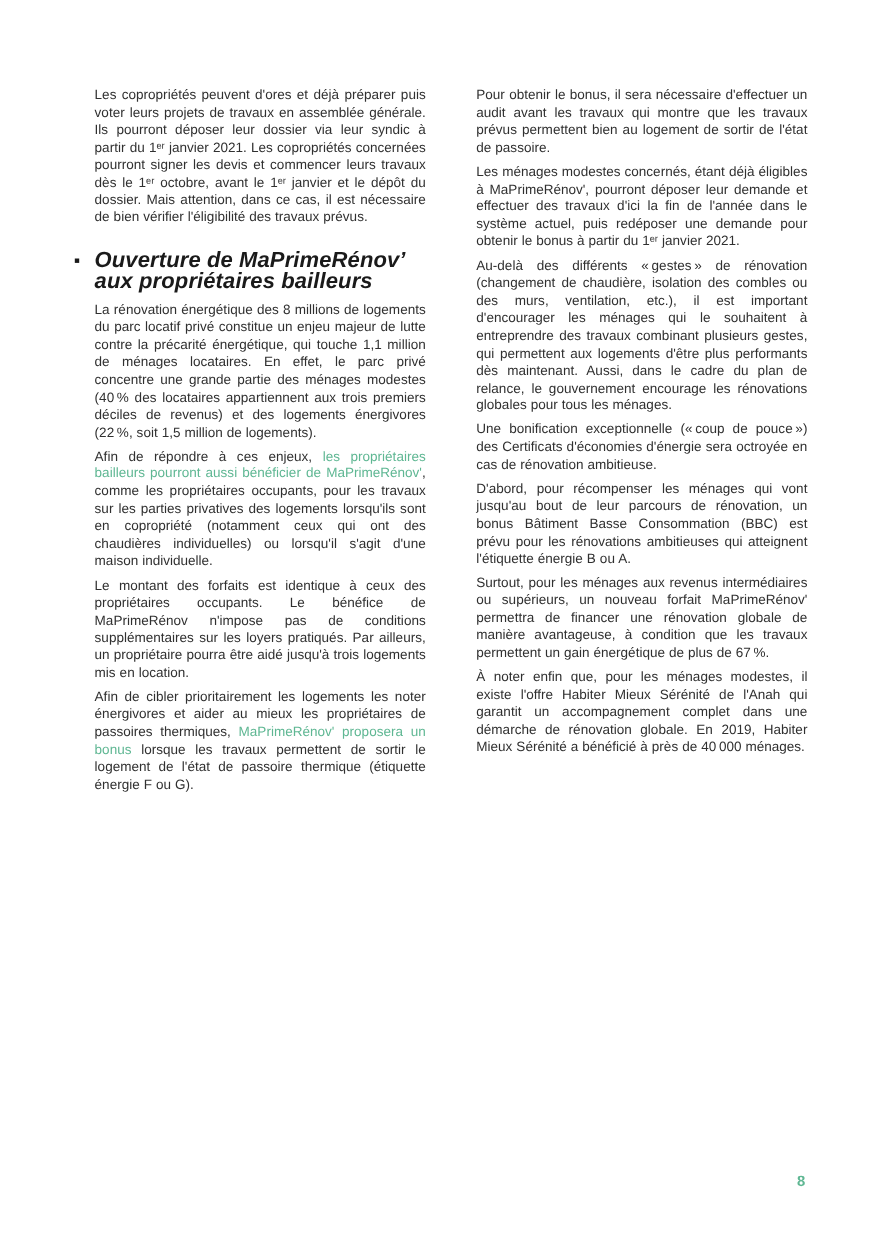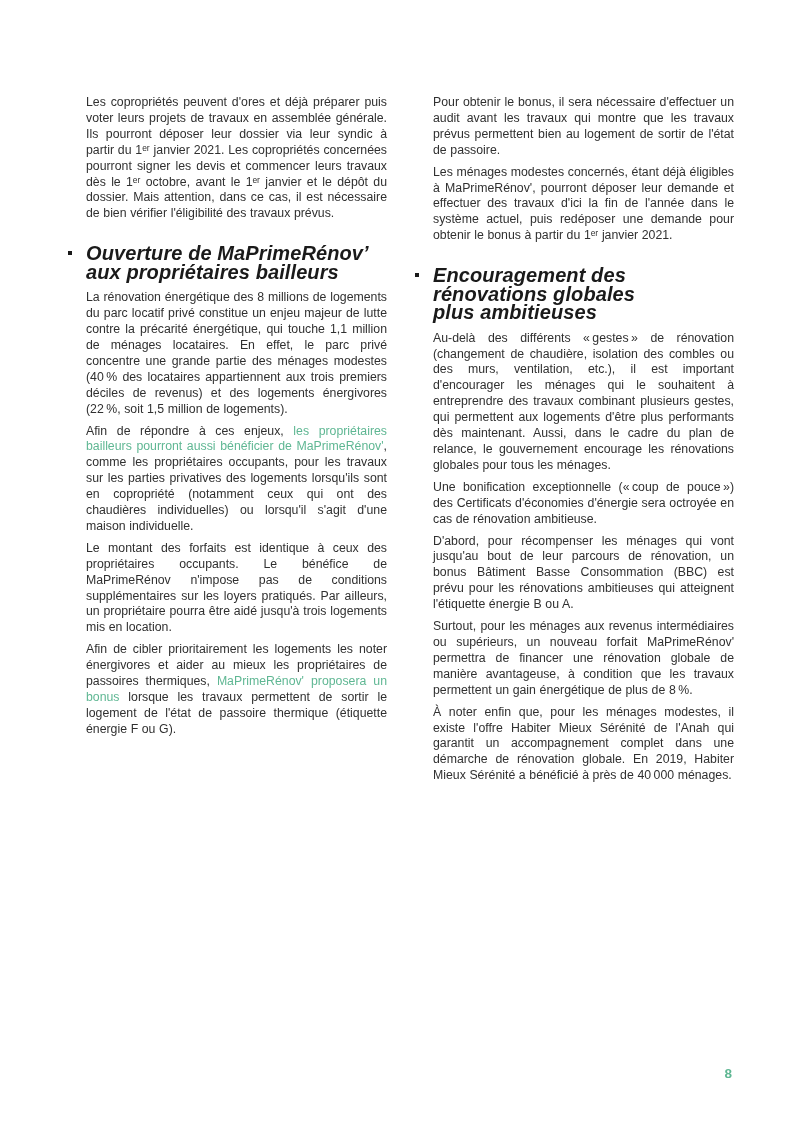--- a/index.html
+++ b/index.html
@@ -8,21 +8,21 @@
     height: 1123px;
     background: #ffffff;
     position: relative;
     overflow: hidden;
     font-family: "Liberation Sans", "DejaVu Sans", sans-serif;
     -webkit-font-smoothing: antialiased;
   }
   .content {
     position: absolute;
     left: 86px;
-    top: 95px;
+    top: 79px;
     display: flex;
     gap: 46px;
   }
   .col { width: 301px; }
   .para {
     margin: 0 0 6px 0;
     font-size: 12.3px;
     line-height: 15.9px;
     text-align: justify;
     color: var(--body-color, #303030);
@@ -65,22 +65,21 @@
       <p class="para"><span class="">Les copropriétés peuvent d'ores et déjà préparer puis voter leurs projets de travaux en assemblée générale. Ils pourront déposer leur dossier via leur syndic à partir du 1ᵉʳ janvier 2021. Les copropriétés concernées pourront signer les devis et commencer leurs travaux dès le 1ᵉʳ octobre, avant le 1ᵉʳ janvier et le dépôt du dossier. Mais attention, dans ce cas, il est nécessaire de bien vérifier l'éligibilité des travaux prévus.</span></p>
       <div class="heading"><span class="bullet"></span>Ouverture de MaPrimeRénov’<br>aux propriétaires bailleurs</div>
       <p class="para"><span class="">La rénovation énergétique des 8 millions de logements du parc locatif privé constitue un enjeu majeur de lutte contre la précarité énergétique, qui touche 1,1 million de ménages locataires. En effet, le parc privé concentre une grande partie des ménages modestes (40 % des locataires appartiennent aux trois premiers déciles de revenus) et des logements énergivores (22 %, soit 1,5 million de logements).</span></p>
       <p class="para"><span class="">Afin de répondre à ces enjeux, </span><span class="accent">les propriétaires bailleurs pourront aussi bénéficier de MaPrimeRénov'</span><span class="">, comme les propriétaires occupants, pour les travaux sur les parties privatives des logements lorsqu'ils sont en copropriété (notamment ceux qui ont des chaudières individuelles) ou lorsqu'il s'agit d'une maison individuelle.</span></p>
       <p class="para"><span class="">Le montant des forfaits est identique à ceux des propriétaires occupants. Le bénéfice de MaPrimeRénov n'impose pas de conditions supplémentaires sur les loyers pratiqués. Par ailleurs, un propriétaire pourra être aidé jusqu'à trois logements mis en location.</span></p>
       <p class="para"><span class="">Afin de cibler prioritairement les logements les noter énergivores et aider au mieux les propriétaires de passoires thermiques, </span><span class="accent">MaPrimeRénov' proposera un bonus</span><span class=""> lorsque les travaux permettent de sortir le logement de l'état de passoire thermique (étiquette énergie F ou G).</span></p>
     </section>
   <section class="col">
       <p class="para"><span class="">Pour obtenir le bonus, il sera nécessaire d'effectuer un audit avant les travaux qui montre que les travaux prévus permettent bien au logement de sortir de l'état de passoire.</span></p>
       <p class="para"><span class="">Les ménages modestes concernés, étant déjà éligibles à MaPrimeRénov', pourront déposer leur demande et effectuer des travaux d'ici la fin de l'année dans le système actuel, puis redéposer une demande pour obtenir le bonus à partir du 1ᵉʳ janvier 2021.</span></p>
-      <div class="heading"><span class="bullet"></span>Encouragement des rénovations globales<br>plus ambitieuses</div>
       <p class="para"><span class="">Au-delà des différents « gestes » de rénovation (changement de chaudière, isolation des combles ou des murs, ventilation, etc.), il est important d'encourager les ménages qui le souhaitent à entreprendre des travaux combinant plusieurs gestes, qui permettent aux logements d'être plus performants dès maintenant. Aussi, dans le cadre du plan de relance, le gouvernement encourage les rénovations globales pour tous les ménages.</span></p>
       <p class="para"><span class="">Une bonification exceptionnelle (« coup de pouce ») des Certificats d'économies d'énergie sera octroyée en cas de rénovation ambitieuse.</span></p>
       <p class="para"><span class="">D'abord, pour récompenser les ménages qui vont jusqu'au bout de leur parcours de rénovation, un bonus Bâtiment Basse Consommation (BBC) est prévu pour les rénovations ambitieuses qui atteignent l'étiquette énergie B ou A.</span></p>
-      <p class="para"><span class="">Surtout, pour les ménages aux revenus intermédiaires ou supérieurs, un nouveau forfait MaPrimeRénov' permettra de financer une rénovation globale de manière avantageuse, à condition que les travaux permettent un gain énergétique de plus de 8 %.</span></p>
+      <p class="para"><span class="">Surtout, pour les ménages aux revenus intermédiaires ou supérieurs, un nouveau forfait MaPrimeRénov' permettra de financer une rénovation globale de manière avantageuse, à condition que les travaux permettent un gain énergétique de plus de 67 %.</span></p>
       <p class="para"><span class="">À noter enfin que, pour les ménages modestes, il existe l'offre Habiter Mieux Sérénité de l'Anah qui garantit un accompagnement complet dans une démarche de rénovation globale. En 2019, Habiter Mieux Sérénité a bénéficié à près de 40 000 ménages.</span></p>
     </section>
 </main>
 
 <footer class="page-num">8</footer>
 
 </body></html>

